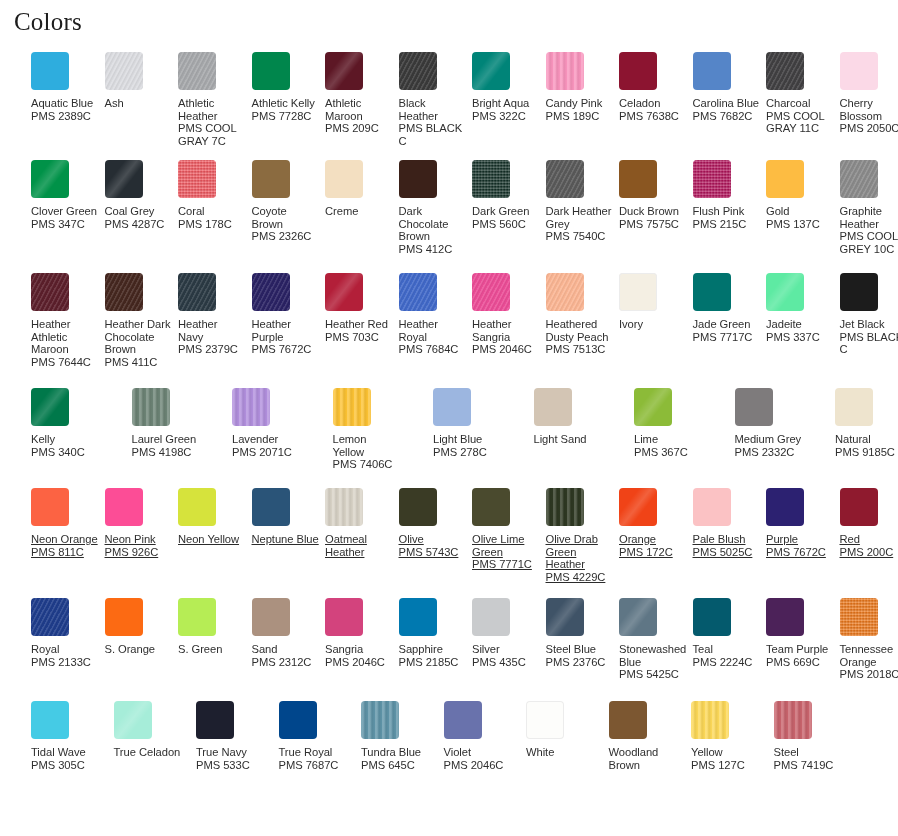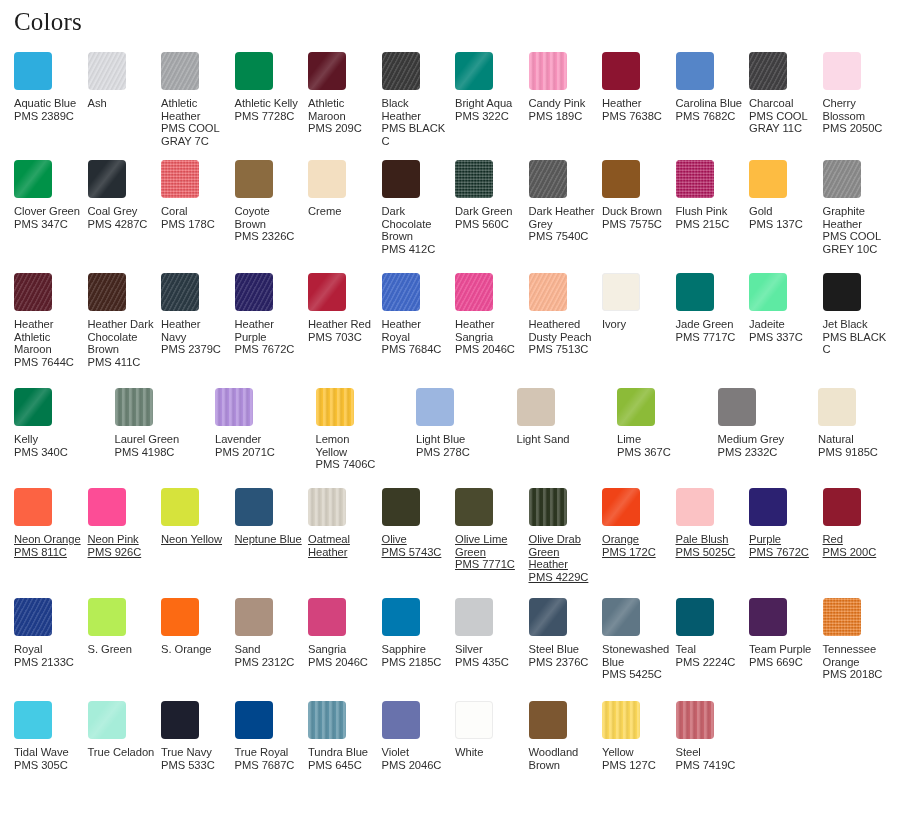--- a/index.html
+++ b/index.html
@@ -37,20 +37,21 @@
     font-weight: bold;
     color: #1763b6;
     margin: 0;
     padding-top: 20px;
     line-height: 14px;
     letter-spacing: -0.1px;
   }
   .swatch-grid {
     margin-top: 15px;
     display: block;
+    margin-left: 17px;
   }
   .swatch-row {
     display: flex;
     flex-direction: row;
     align-items: flex-start;
     width: 100%;
   }
   .swatch-cell {
     width: 73.5px;
     flex: 0 0 73.5px;
@@ -178,21 +179,21 @@
           <div class="swatch-name">Bright Aqua</div>
           <div class="swatch-pms">PMS 322C</div>
         </div>
         <div class="swatch-cell">
           <div class="swatch-chip tex-vert" title="Candy Pink" style="background: rgb(249, 148, 189);"></div>
           <div class="swatch-name">Candy Pink</div>
           <div class="swatch-pms">PMS 189C</div>
         </div>
         <div class="swatch-cell">
           <div class="swatch-chip" title="Cardinal" style="background: rgb(140, 20, 48);"></div>
-          <div class="swatch-name">Heather</div>
+          <div class="swatch-name">Celadon</div>
           <div class="swatch-pms">PMS 7638C</div>
         </div>
         <div class="swatch-cell">
           <div class="swatch-chip" title="Carolina Blue" style="background: rgb(85, 133, 200);"></div>
           <div class="swatch-name">Carolina Blue</div>
           <div class="swatch-pms">PMS 7682C</div>
         </div>
         <div class="swatch-cell">
           <div class="swatch-chip tex-heather" title="Charcoal" style="background: rgb(65, 64, 66);"></div>
           <div class="swatch-name">Charcoal</div>
@@ -446,26 +447,26 @@
           <div class="swatch-pms">PMS 200C</div>
         </div>
       </div>
       <div class="swatch-row" style="height: 103px;">
         <div class="swatch-cell">
           <div class="swatch-chip tex-heather" title="Royal" style="background: rgb(31, 61, 140);"></div>
           <div class="swatch-name">Royal</div>
           <div class="swatch-pms">PMS 2133C</div>
         </div>
         <div class="swatch-cell">
+          <div class="swatch-chip" title="S. Orange" style="background: rgb(252, 106, 19);"></div>
+          <div class="swatch-name">S. Orange</div>
+        </div>
+        <div class="swatch-cell">
           <div class="swatch-chip" title="S. Green" style="background: rgb(182, 237, 85);"></div>
           <div class="swatch-name">S. Green</div>
-        </div>
-        <div class="swatch-cell">
-          <div class="swatch-chip" title="S. Orange" style="background: rgb(252, 106, 19);"></div>
-          <div class="swatch-name">S. Orange</div>
         </div>
         <div class="swatch-cell">
           <div class="swatch-chip" title="Sand" style="background: rgb(171, 145, 127);"></div>
           <div class="swatch-name">Sand</div>
           <div class="swatch-pms">PMS 2312C</div>
         </div>
         <div class="swatch-cell">
           <div class="swatch-chip" title="Sangria" style="background: rgb(211, 67, 125);"></div>
           <div class="swatch-name">Sangria</div>
           <div class="swatch-pms">PMS 2046C</div>
@@ -499,21 +500,21 @@
           <div class="swatch-chip" title="Team Purple" style="background: rgb(76, 34, 89);"></div>
           <div class="swatch-name">Team Purple</div>
           <div class="swatch-pms">PMS 669C</div>
         </div>
         <div class="swatch-cell">
           <div class="swatch-chip tex-knit" title="Tennessee Orange" style="background: rgb(240, 120, 24);"></div>
           <div class="swatch-name">Tennessee Orange</div>
           <div class="swatch-pms">PMS 2018C</div>
         </div>
       </div>
-      <div class="swatch-row" style="height: 100px;">
+      <div class="swatch-row" style="height: 100px; gap: 9px;">
         <div class="swatch-cell">
           <div class="swatch-chip" title="Tidal Wave" style="background: rgb(69, 203, 229);"></div>
           <div class="swatch-name">Tidal Wave</div>
           <div class="swatch-pms">PMS 305C</div>
         </div>
         <div class="swatch-cell">
           <div class="swatch-chip tex-diag" title="True Celadon" style="background: rgb(166, 237, 217);"></div>
           <div class="swatch-name">True Celadon</div>
         </div>
         <div class="swatch-cell">

